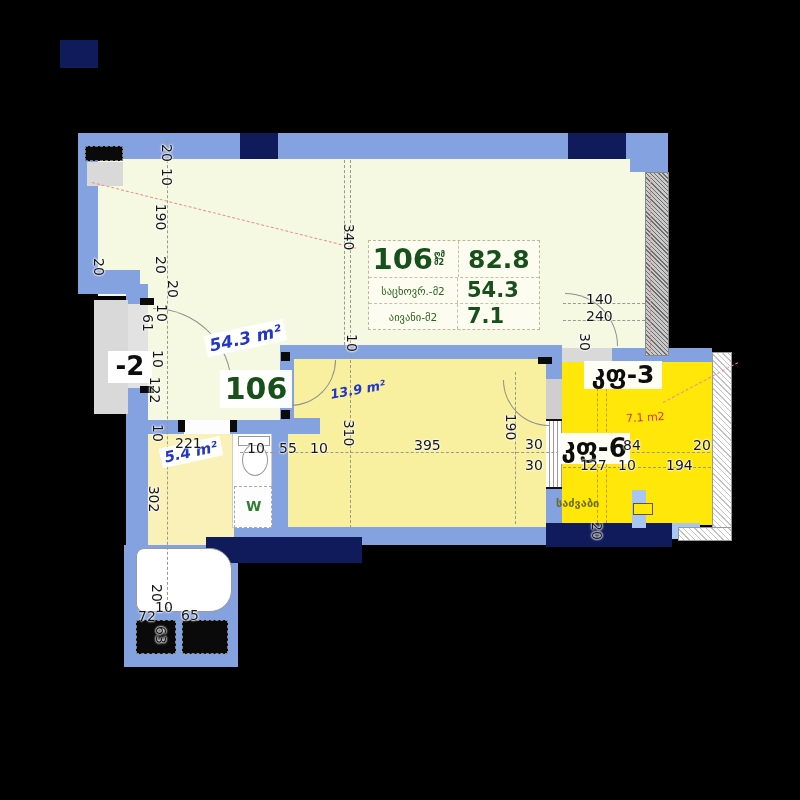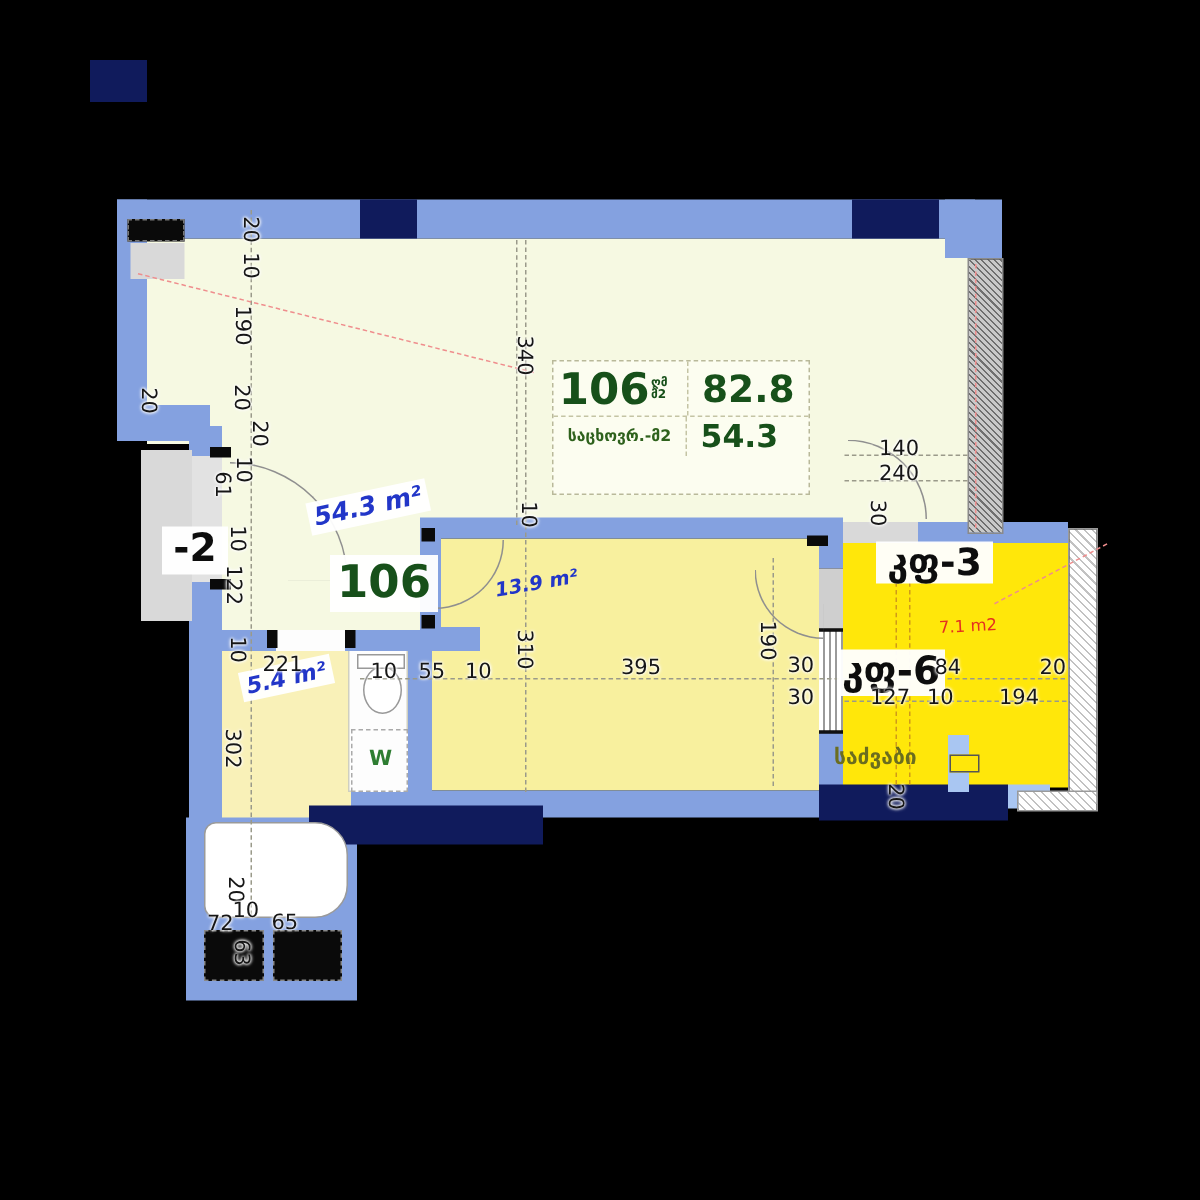--- a/index.html
+++ b/index.html
@@ -37,21 +37,21 @@
   .tick{background:#0a0a0a;}
   
   .info-table{left:368px;top:240px;width:172px;height:90px;background:#fcfdf0;
               border:1px dashed #b9b99a;box-sizing:border-box;display:flex;flex-direction:column;}
   .it-row{display:flex;align-items:center;box-sizing:border-box;border-bottom:1px dashed #c4c4a4;}
   .it-row:last-child{border-bottom:none;}
   .it-num{width:64px;text-align:right;font-size:29px;font-weight:bold;color:#17501a;line-height:1;}
   .it-unit{width:26px;display:flex;flex-direction:column;font-size:8px;color:#17501a;
            font-weight:bold;line-height:1;padding-left:1px;border-right:1px dashed #c4c4a4;height:100%;
            justify-content:center;box-sizing:border-box;}
-  .it-lbl{width:89px;font-size:10.5px;color:#2e611c;font-weight:bold;text-align:center;
+  .it-lbl{width:89px;font-size:10.5px;color:#2e611c;font-weight:normal;text-align:center;
           border-right:1px dashed #c4c4a4;height:100%;display:flex;align-items:center;
           justify-content:center;box-sizing:border-box;}
   .it-val{flex:1;text-align:left;padding-left:9px;font-weight:bold;color:#17501a;line-height:1;}
 </style>
 </head>
 <body>
 
 <div id="canvas">
 
   <div class="abs room-cream" style="left:98px;top:159px;width:549px;height:137px;"></div>
@@ -140,27 +140,31 @@
       <span class="it-unit">
         <span>ღმ</span>
         <span>მ2</span>
       </span>
       <span class="it-val" style="font-size:25px;">82.8</span>
     </div>
     <div class="it-row" style="height:26px;">
       <span class="it-lbl">საცხოვრ.-მ2</span>
       <span class="it-val" style="font-size:21px;">54.3</span>
     </div>
+    <div class="it-row" style="height:25px;">
+      <span class="it-lbl">აივანი-მ2</span>
+      <span class="it-val" style="font-size:21px;">7.1</span>
+    </div>
   </div>
 
   <div class="abs room-tag" style="left:220px;top:370px;width:72px;height:38px;font-size:30px;line-height:38px;color:#17501a;"><span>106</span></div>
   <div class="abs room-tag" style="left:584px;top:361px;width:78px;height:28px;font-size:25px;line-height:27px;"><span>კფ-3</span></div>
   <div class="abs room-tag" style="left:558px;top:433px;width:72px;height:31px;font-size:26px;line-height:30px;"><span>კფ-6</span></div>
   <div class="abs room-tag" style="left:108px;top:351px;width:44px;height:32px;font-size:26px;line-height:30px;"><span>-2</span></div>
-  <div class="abs" style="left:556px;top:497px;font-size:14px;color:#6b6d1f;font-weight:bold;"><span>საძვაბი</span></div>
+  <div class="abs" style="left:556px;top:497px;font-size:11px;color:#6b6d1f;font-weight:bold;"><span>საძვაბი</span></div>
   <div class="abs" style="left:246px;top:498px;font-size:14px;color:#2e7d32;font-weight:bold;"><span>W</span></div>
 
   <div class="abs area-label area-box" style="left:205px;top:327px;font-size:17px;transform:rotate(-12deg);"><span>54.3 m²</span></div>
   <div class="abs area-label area-box" style="left:160px;top:442px;font-size:15px;transform:rotate(-12deg);"><span>5.4 m²</span></div>
   <div class="abs area-label" style="left:330px;top:382px;font-size:13px;transform:rotate(-10deg);"><span>13.9 m²</span></div>
   <div class="abs" style="left:626px;top:411px;font-size:11px;color:#e53020;transform:rotate(-3deg);white-space:nowrap;"><span>7.1 m2</span></div>
 
   <span class="abs dim dimv" style="left:158px;top:146px;">20</span>
   <span class="abs dim dimv" style="left:158px;top:170px;">10</span>
   <span class="abs dim dimv" style="left:148px;top:210px;">190</span>

